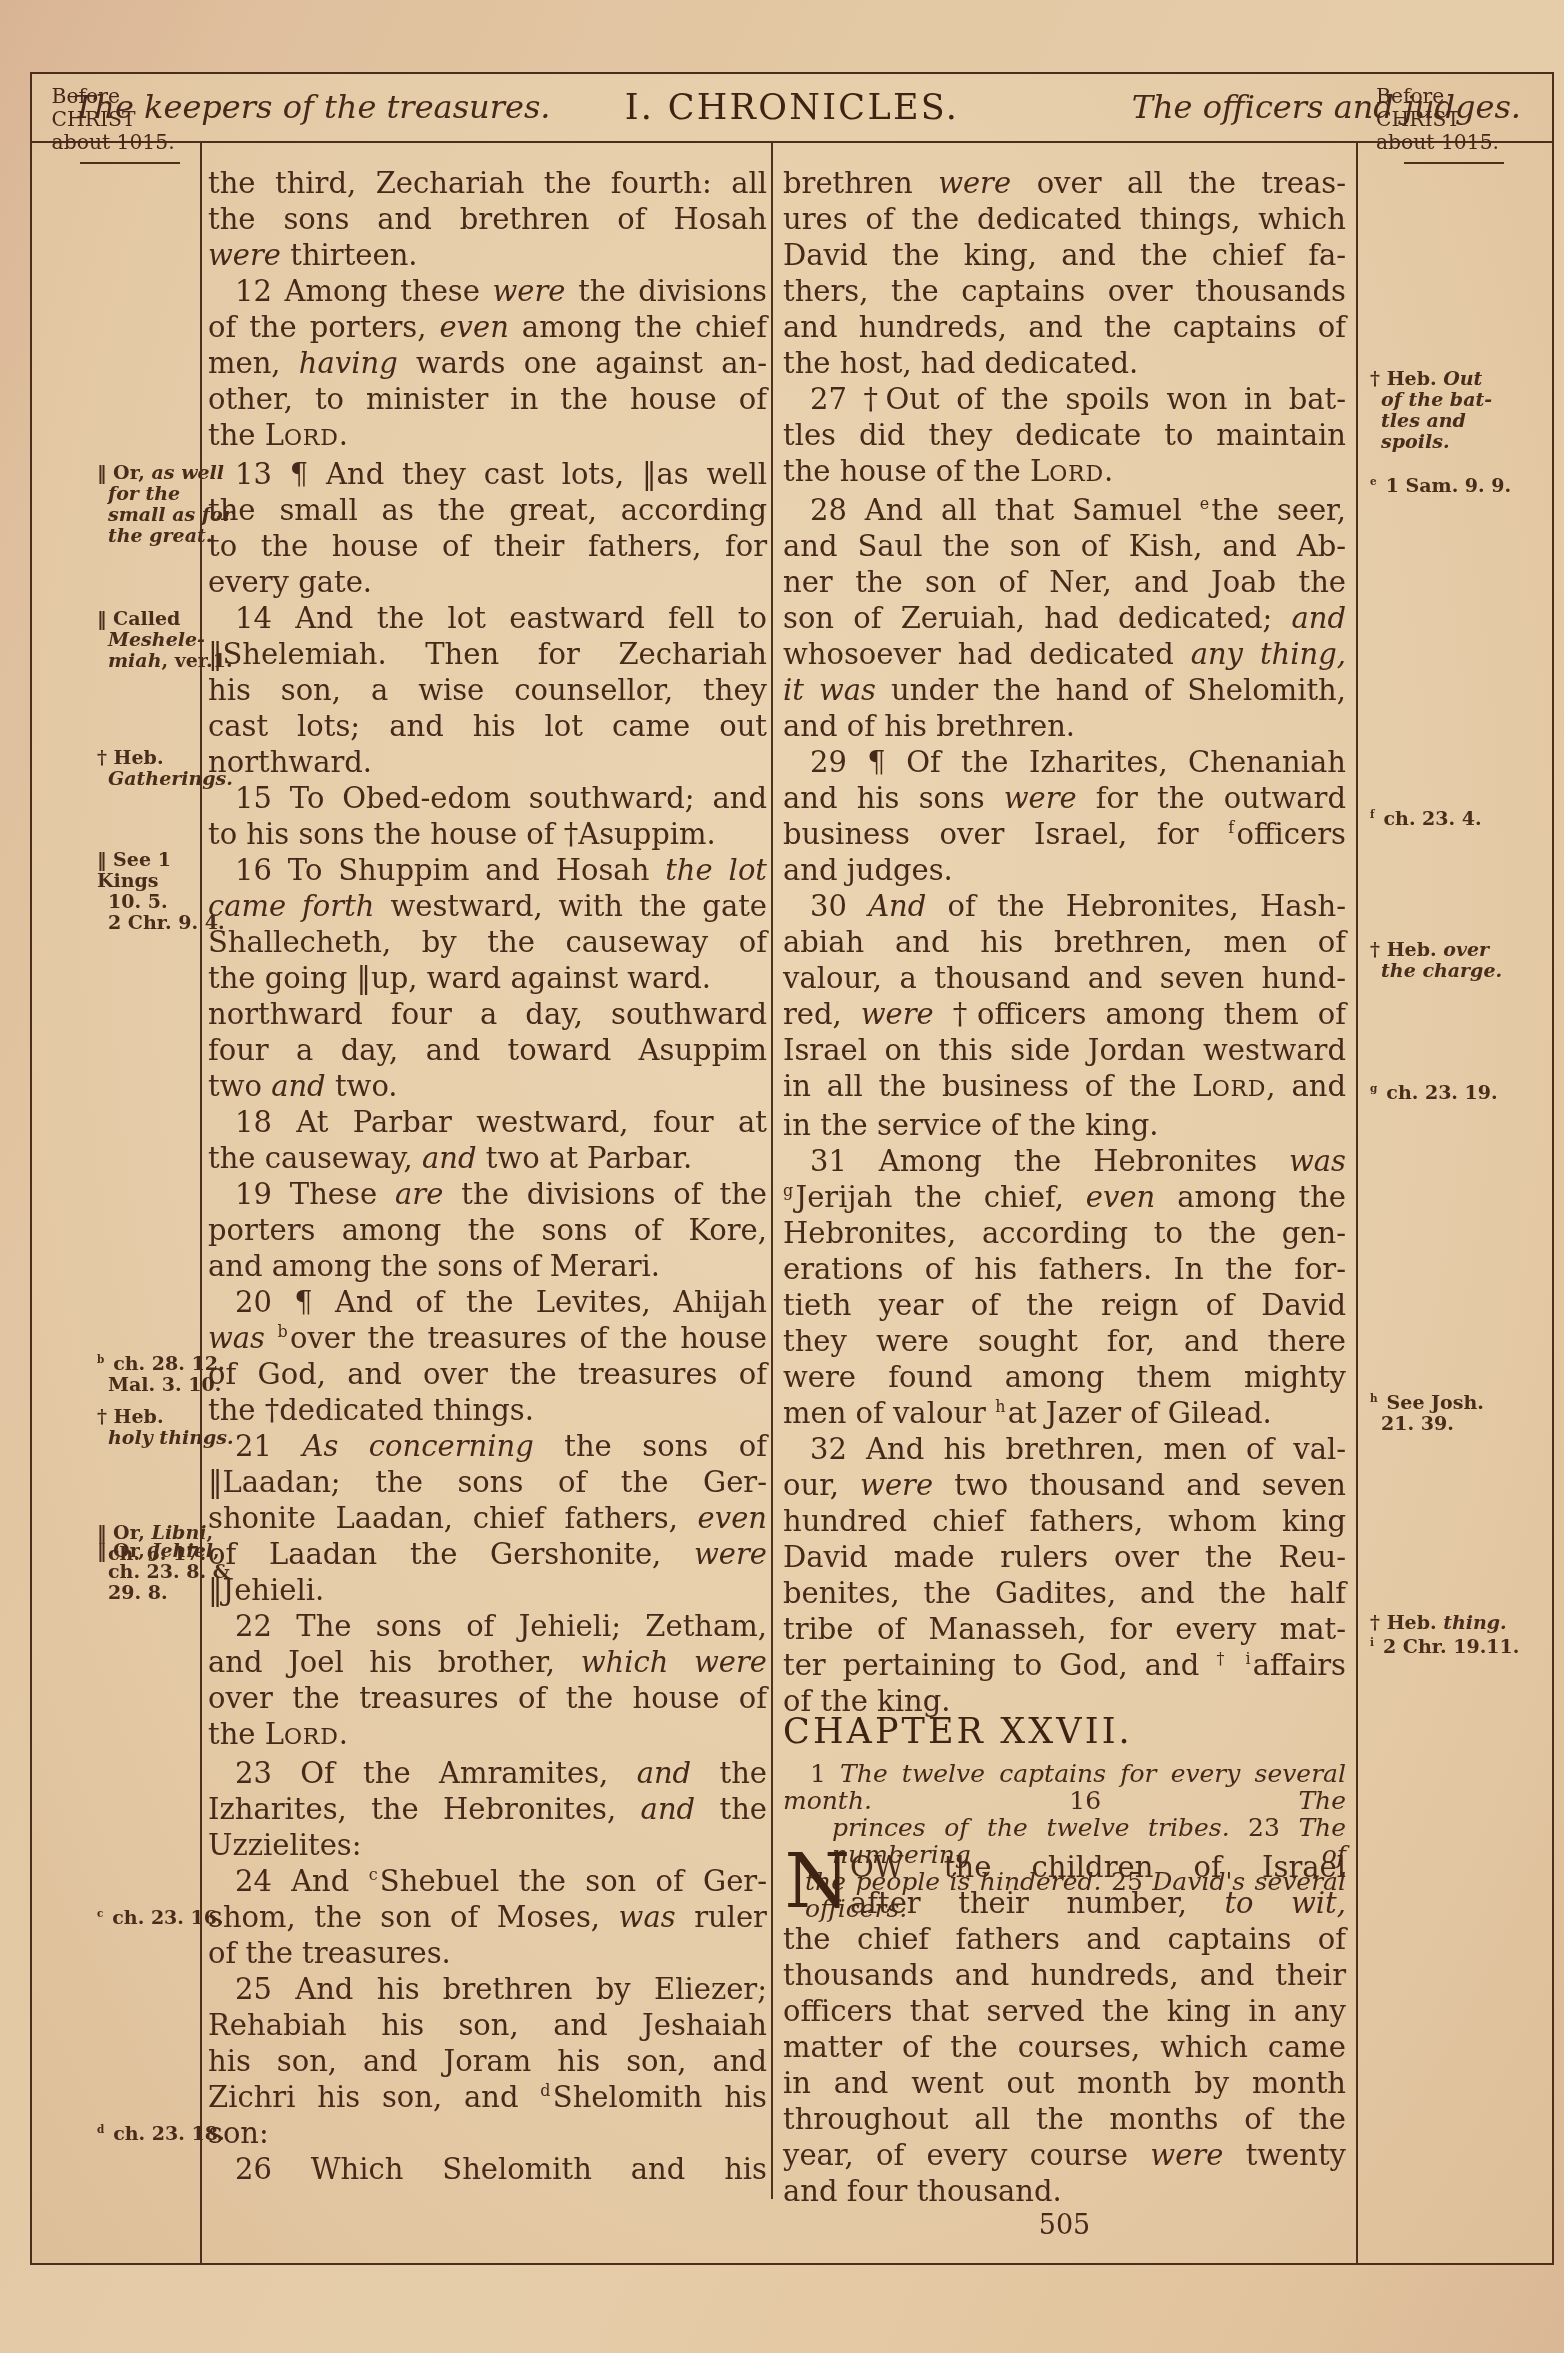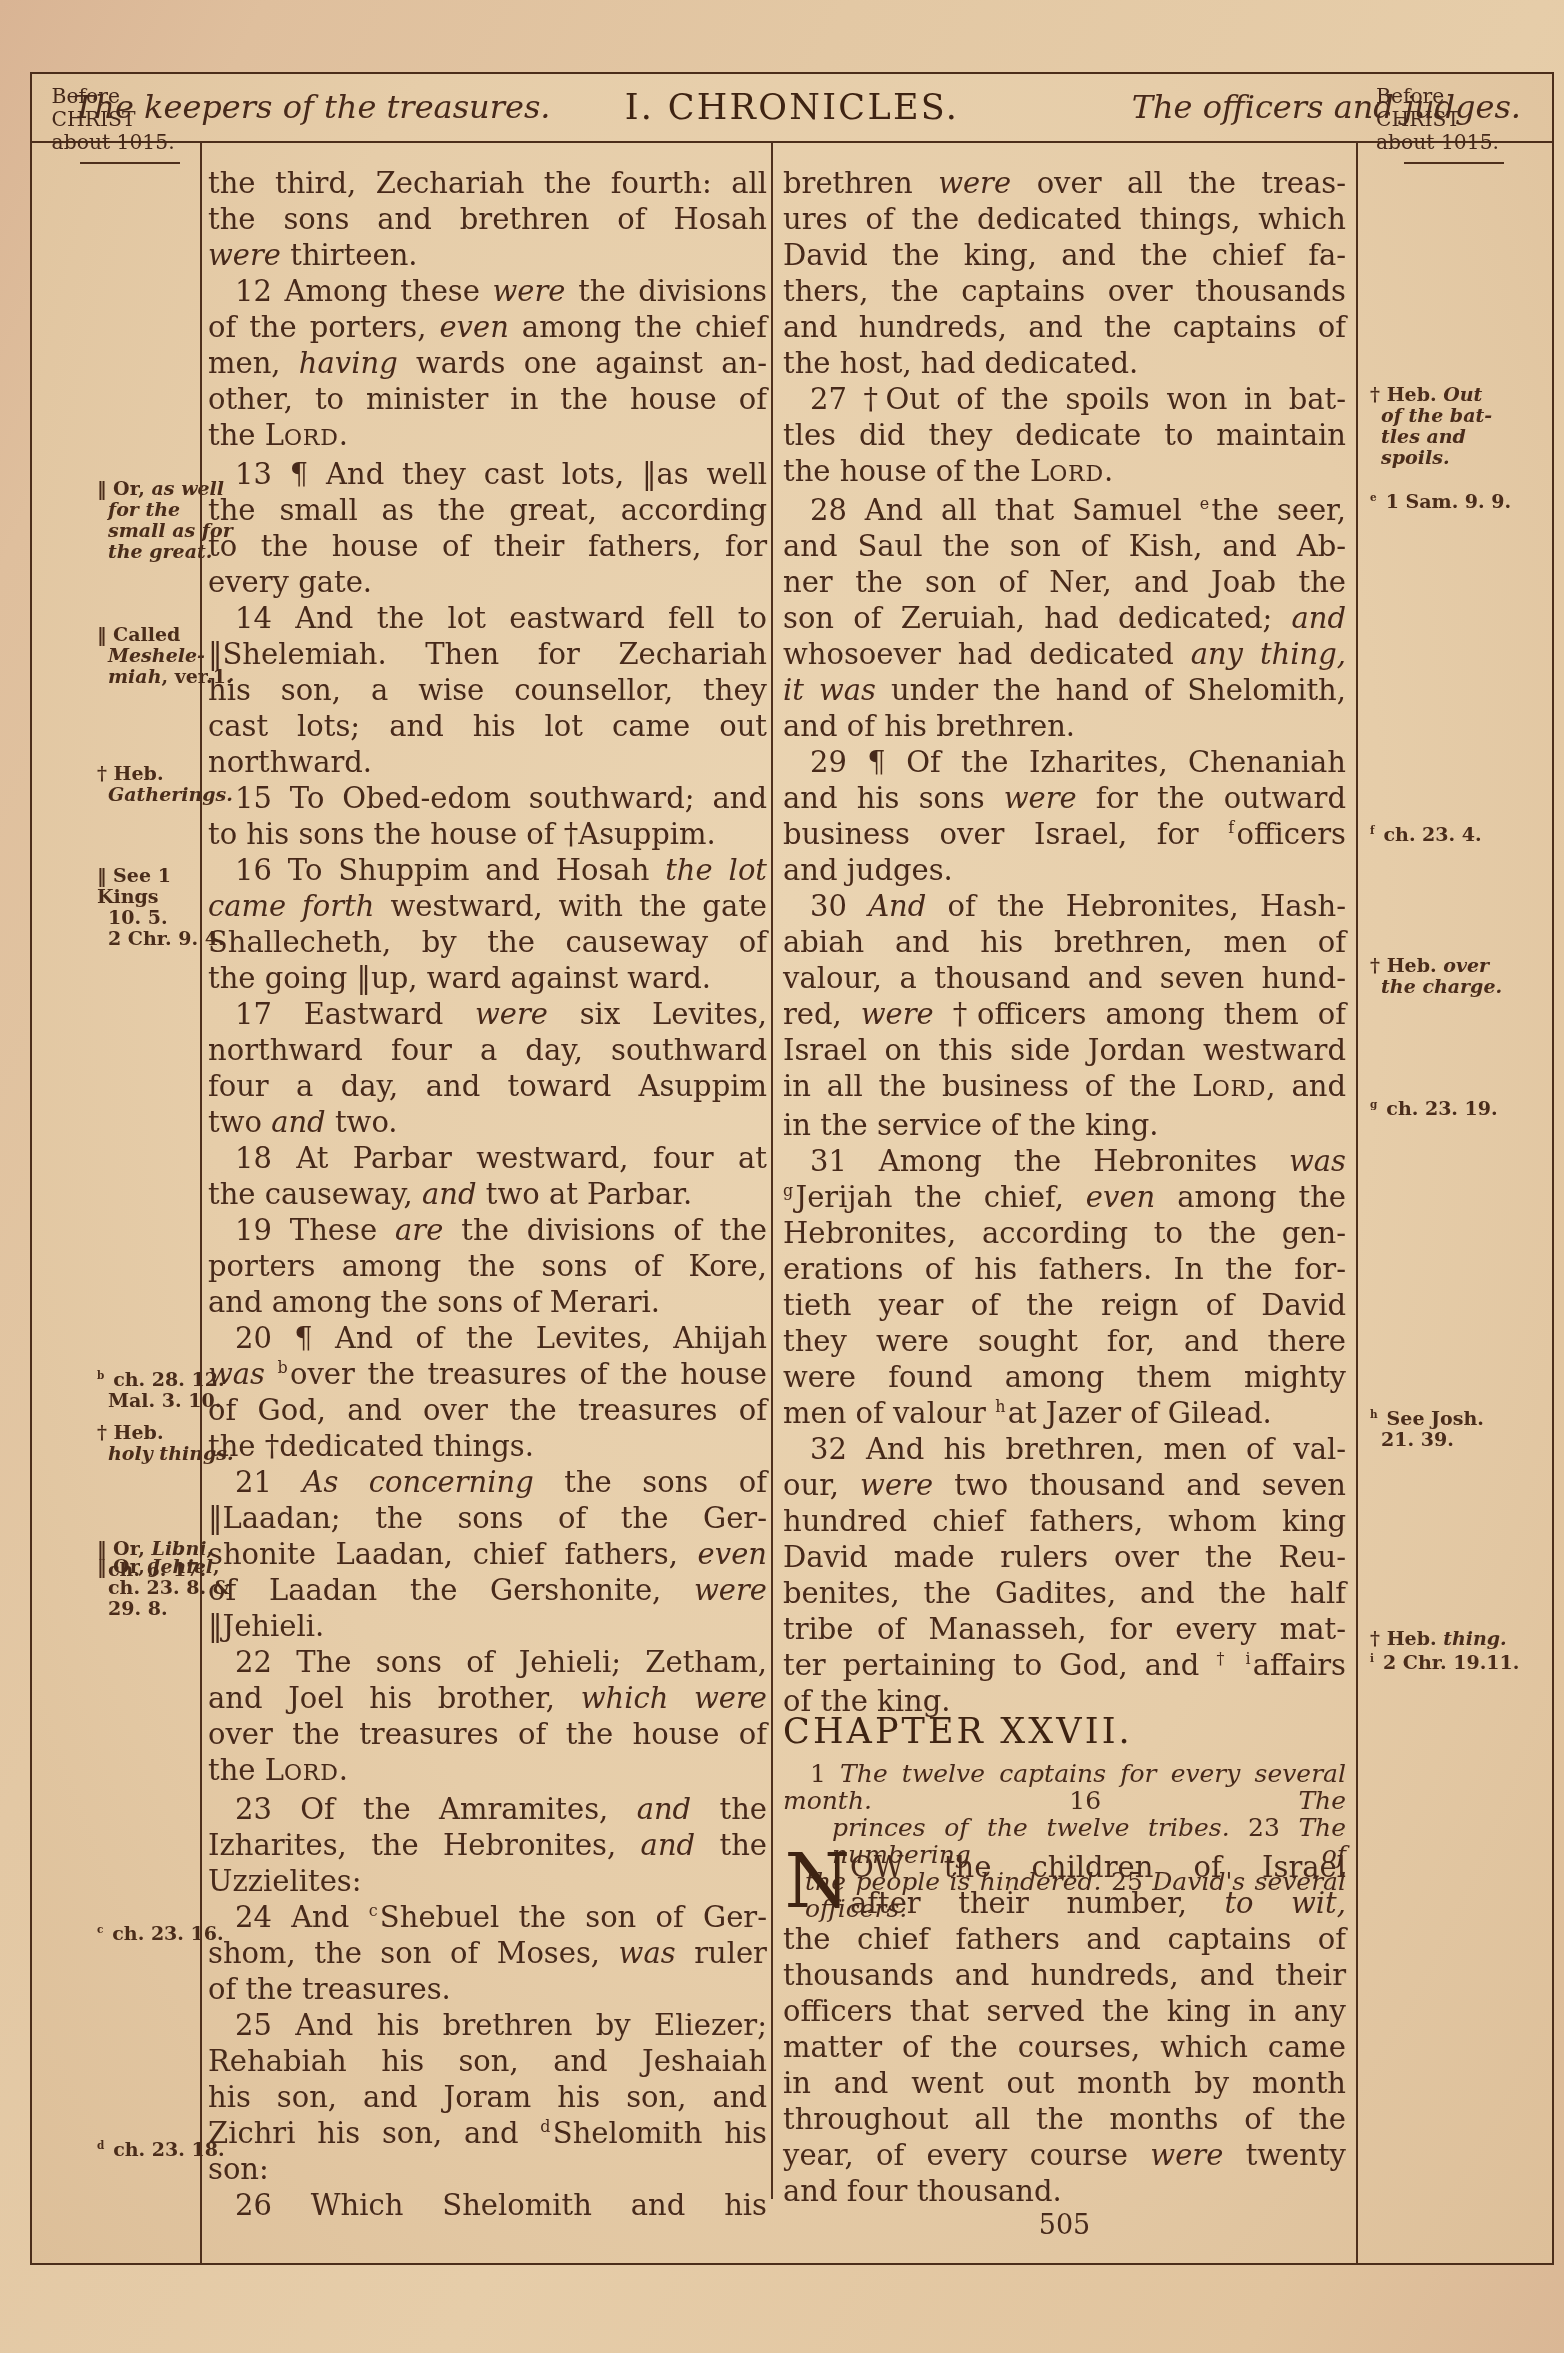--- a/index.html
+++ b/index.html
@@ -38,21 +38,21 @@
   .chap-sum{position:absolute;left:751px;width:563px;top:1686px;font-size:25px;line-height:27px;}
   .chap-sum .tline{text-align-last:justify;}
   .chap-sum .tline.end{text-align-last:left;}
   
   .ncap-para{position:absolute;left:751px;width:563px;top:1775px;font-size:29px;line-height:36px;}
   .dropcap{position:absolute;left:1.6px;top:1.6px;font-size:75px;line-height:61px;color:#3e2312;}
   .ncap-para .tline.dc{padding-left:67px;}
   
   .pagenum{position:absolute;left:751px;width:563px;top:2135px;text-align:center;font-size:27px;}
   
-  .margin-note{position:absolute;font-size:19px;line-height:21px;font-weight:bold;color:#4a2c1a;margin-top:16px;}
+  .margin-note{position:absolute;font-size:19px;line-height:21px;font-weight:bold;color:#4a2c1a;}
   .margin-note .nline{text-align:left;}
   .margin-note .nline + .nline{padding-left:11px;}
   .lnotes{left:43px;width:137px;padding-left:22px;}
   .rnotes{left:1335px;width:172px;padding-left:3.1px;}
   .bc-block{position:absolute;top:11px;width:156px;font-weight:normal;font-size:20.3px;line-height:23px;color:#44281a;}
   .bc-left{left:19.6px;}
   .bc-right{left:1344px;}
   .bc-rule{margin:7.8px auto 0 auto;width:100px;height:2.3px;background:#4e2f1c;}
 </style>
 </head>
@@ -178,21 +178,20 @@
       <div class="tline">‖Shelemiah. Then for Zechariah</div>
       <div class="tline">his son, a wise counsellor, they</div>
       <div class="tline">cast lots; and his lot came out</div>
       <div class="tline end">northward.</div>
       <div class="tline vstart">15 To Obed-edom southward; and</div>
       <div class="tline end">to his sons the house of †Asuppim.</div>
       <div class="tline vstart">16 To Shuppim and Hosah <i>the lot</i></div>
       <div class="tline"><i>came forth</i> westward, with the gate</div>
       <div class="tline">Shallecheth, by the causeway of</div>
       <div class="tline end">the going ‖up, ward against ward.</div>
-      <div class="tline vstart">17 Eastward <i>were</i> six Levites,</div>
       <div class="tline">northward four a day, southward</div>
       <div class="tline">four a day, and toward Asuppim</div>
       <div class="tline end">two <i>and</i> two.</div>
       <div class="tline vstart">18 At Parbar westward, four at</div>
       <div class="tline end">the causeway, <i>and</i> two at Parbar.</div>
       <div class="tline vstart">19 These <i>are</i> the divisions of the</div>
       <div class="tline">porters among the sons of Kore,</div>
       <div class="tline end">and among the sons of Merari.</div>
       <div class="tline vstart">20 ¶ And of the Levites, Ahijah</div>
       <div class="tline"><i>was</i> <sup>b</sup>over the treasures of the house</div>

